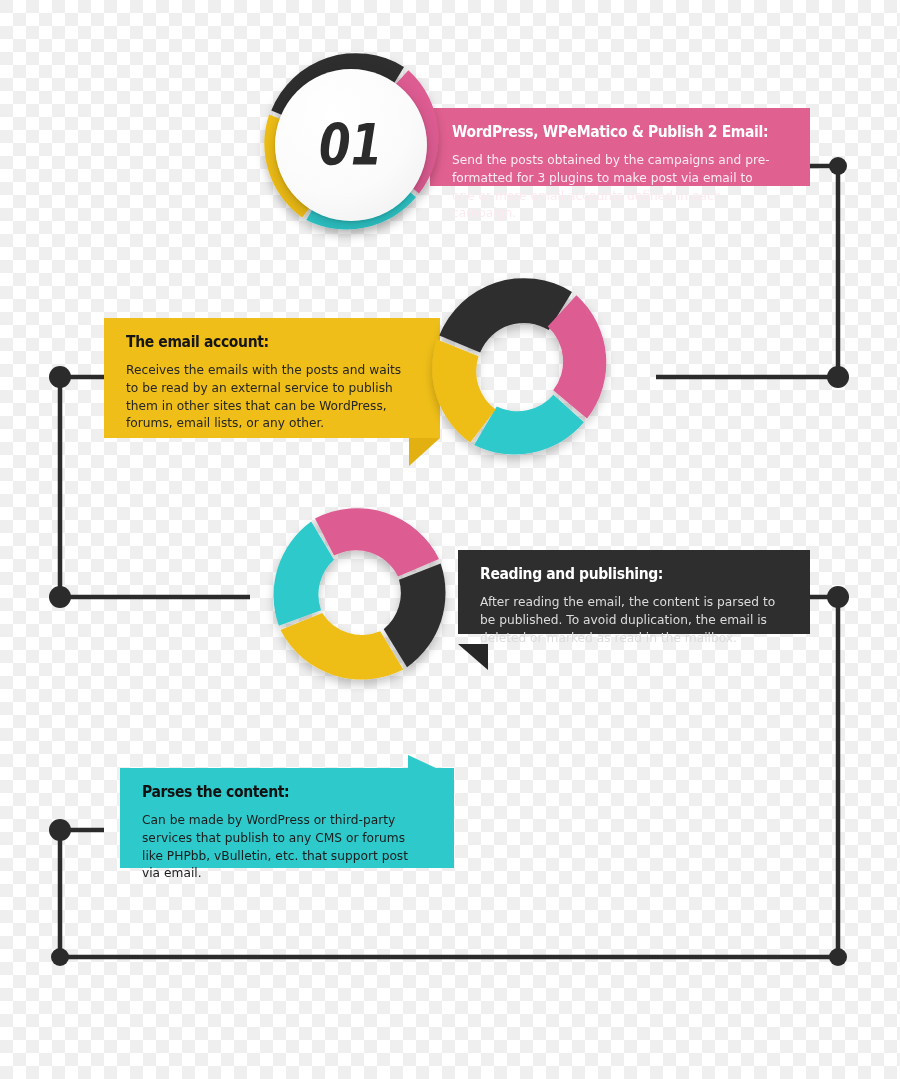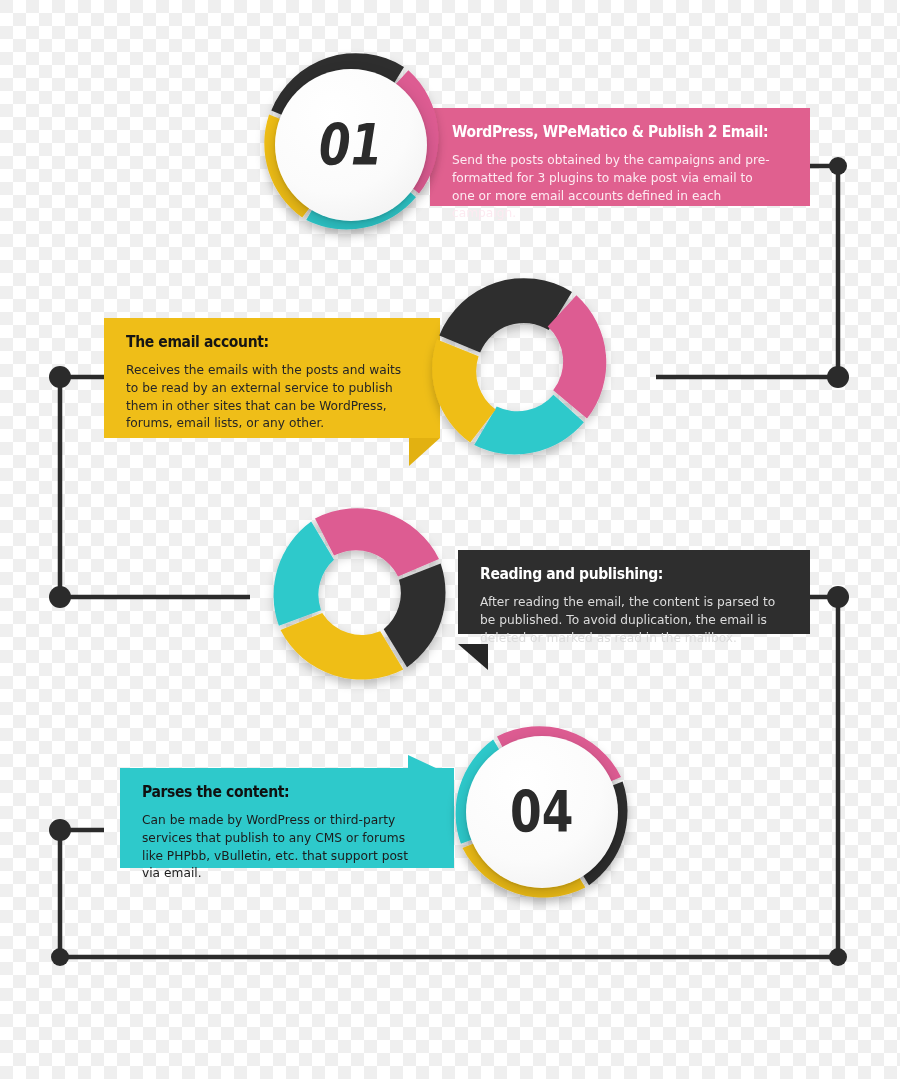--- a/index.html
+++ b/index.html
@@ -57,21 +57,21 @@
     z-index: 2;
     width: 0;
     height: 0;
   }
 
   
   .panel-01 {
     left: 430px;
     top: 108px;
     width: 380px;
-    height: 98px;
+    height: 78px;
     background: #e0608f;
     color: #ffffff;
   }
   .panel-01 .p-title { color: #ffffff; }
   .panel-01 .p-body  { color: #fdeaf1; }
 
   
   .panel-02 {
     left: 104px;
     top: 318px;
@@ -264,32 +264,14 @@
       </defs>
       <g filter="url(#sh3)">
         <path fill="#dd5b92" d="M 62.0 31.6 A 91 91 0 0 1 186.0 72.0 L 145.0 89.5 A 47 47 0 0 0 81.0 68.6 Z"></path>
         <path fill="#2e2e2e" d="M 187.6 76.4 A 91 91 0 0 1 154.0 180.2 L 130.7 142.2 A 47 47 0 0 0 146.0 92.8 Z"></path>
         <path fill="#efbe18" d="M 150.3 182.4 A 91 91 0 0 1 27.5 143.0 L 69.2 126.0 A 47 47 0 0 0 127.2 144.3 Z"></path>
         <path fill="#2ec9cb" d="M 25.9 138.8 A 91 91 0 0 1 58.2 34.5 L 81.0 72.8 A 47 47 0 0 0 68.0 123.2 Z"></path>
       </g>
     </svg>
   </div>
 
-  <div class="node node-04">
-    <svg viewBox="0 0 214 214" aria-hidden="true">
-      <defs>
-        <filter id="sh4" x="-30%" y="-30%" width="160%" height="160%">
-          <feDropShadow dx="0" dy="5" stdDeviation="5" flood-color="#000" flood-opacity="0.22"></feDropShadow>
-        </filter>
-      </defs>
-      <g filter="url(#sh4)">
-        <path fill="#dd5b92" d="M 62.0 31.6 A 91 91 0 0 1 186.0 72.0 L 145.0 89.5 A 47 47 0 0 0 81.0 68.6 Z"></path>
-        <path fill="#2e2e2e" d="M 187.6 76.4 A 91 91 0 0 1 154.0 180.2 L 130.7 142.2 A 47 47 0 0 0 146.0 92.8 Z"></path>
-        <path fill="#efbe18" d="M 150.3 182.4 A 91 91 0 0 1 27.5 143.0 L 69.2 126.0 A 47 47 0 0 0 127.2 144.3 Z"></path>
-        <path fill="#2ec9cb" d="M 25.9 138.8 A 91 91 0 0 1 58.2 34.5 L 81.0 72.8 A 47 47 0 0 0 68.0 123.2 Z"></path>
-      </g>
-    </svg>
-    <div class="hub">
-      <span class="num">04</span>
-    </div>
-  </div>
 
 </div>
 
 </body></html>

